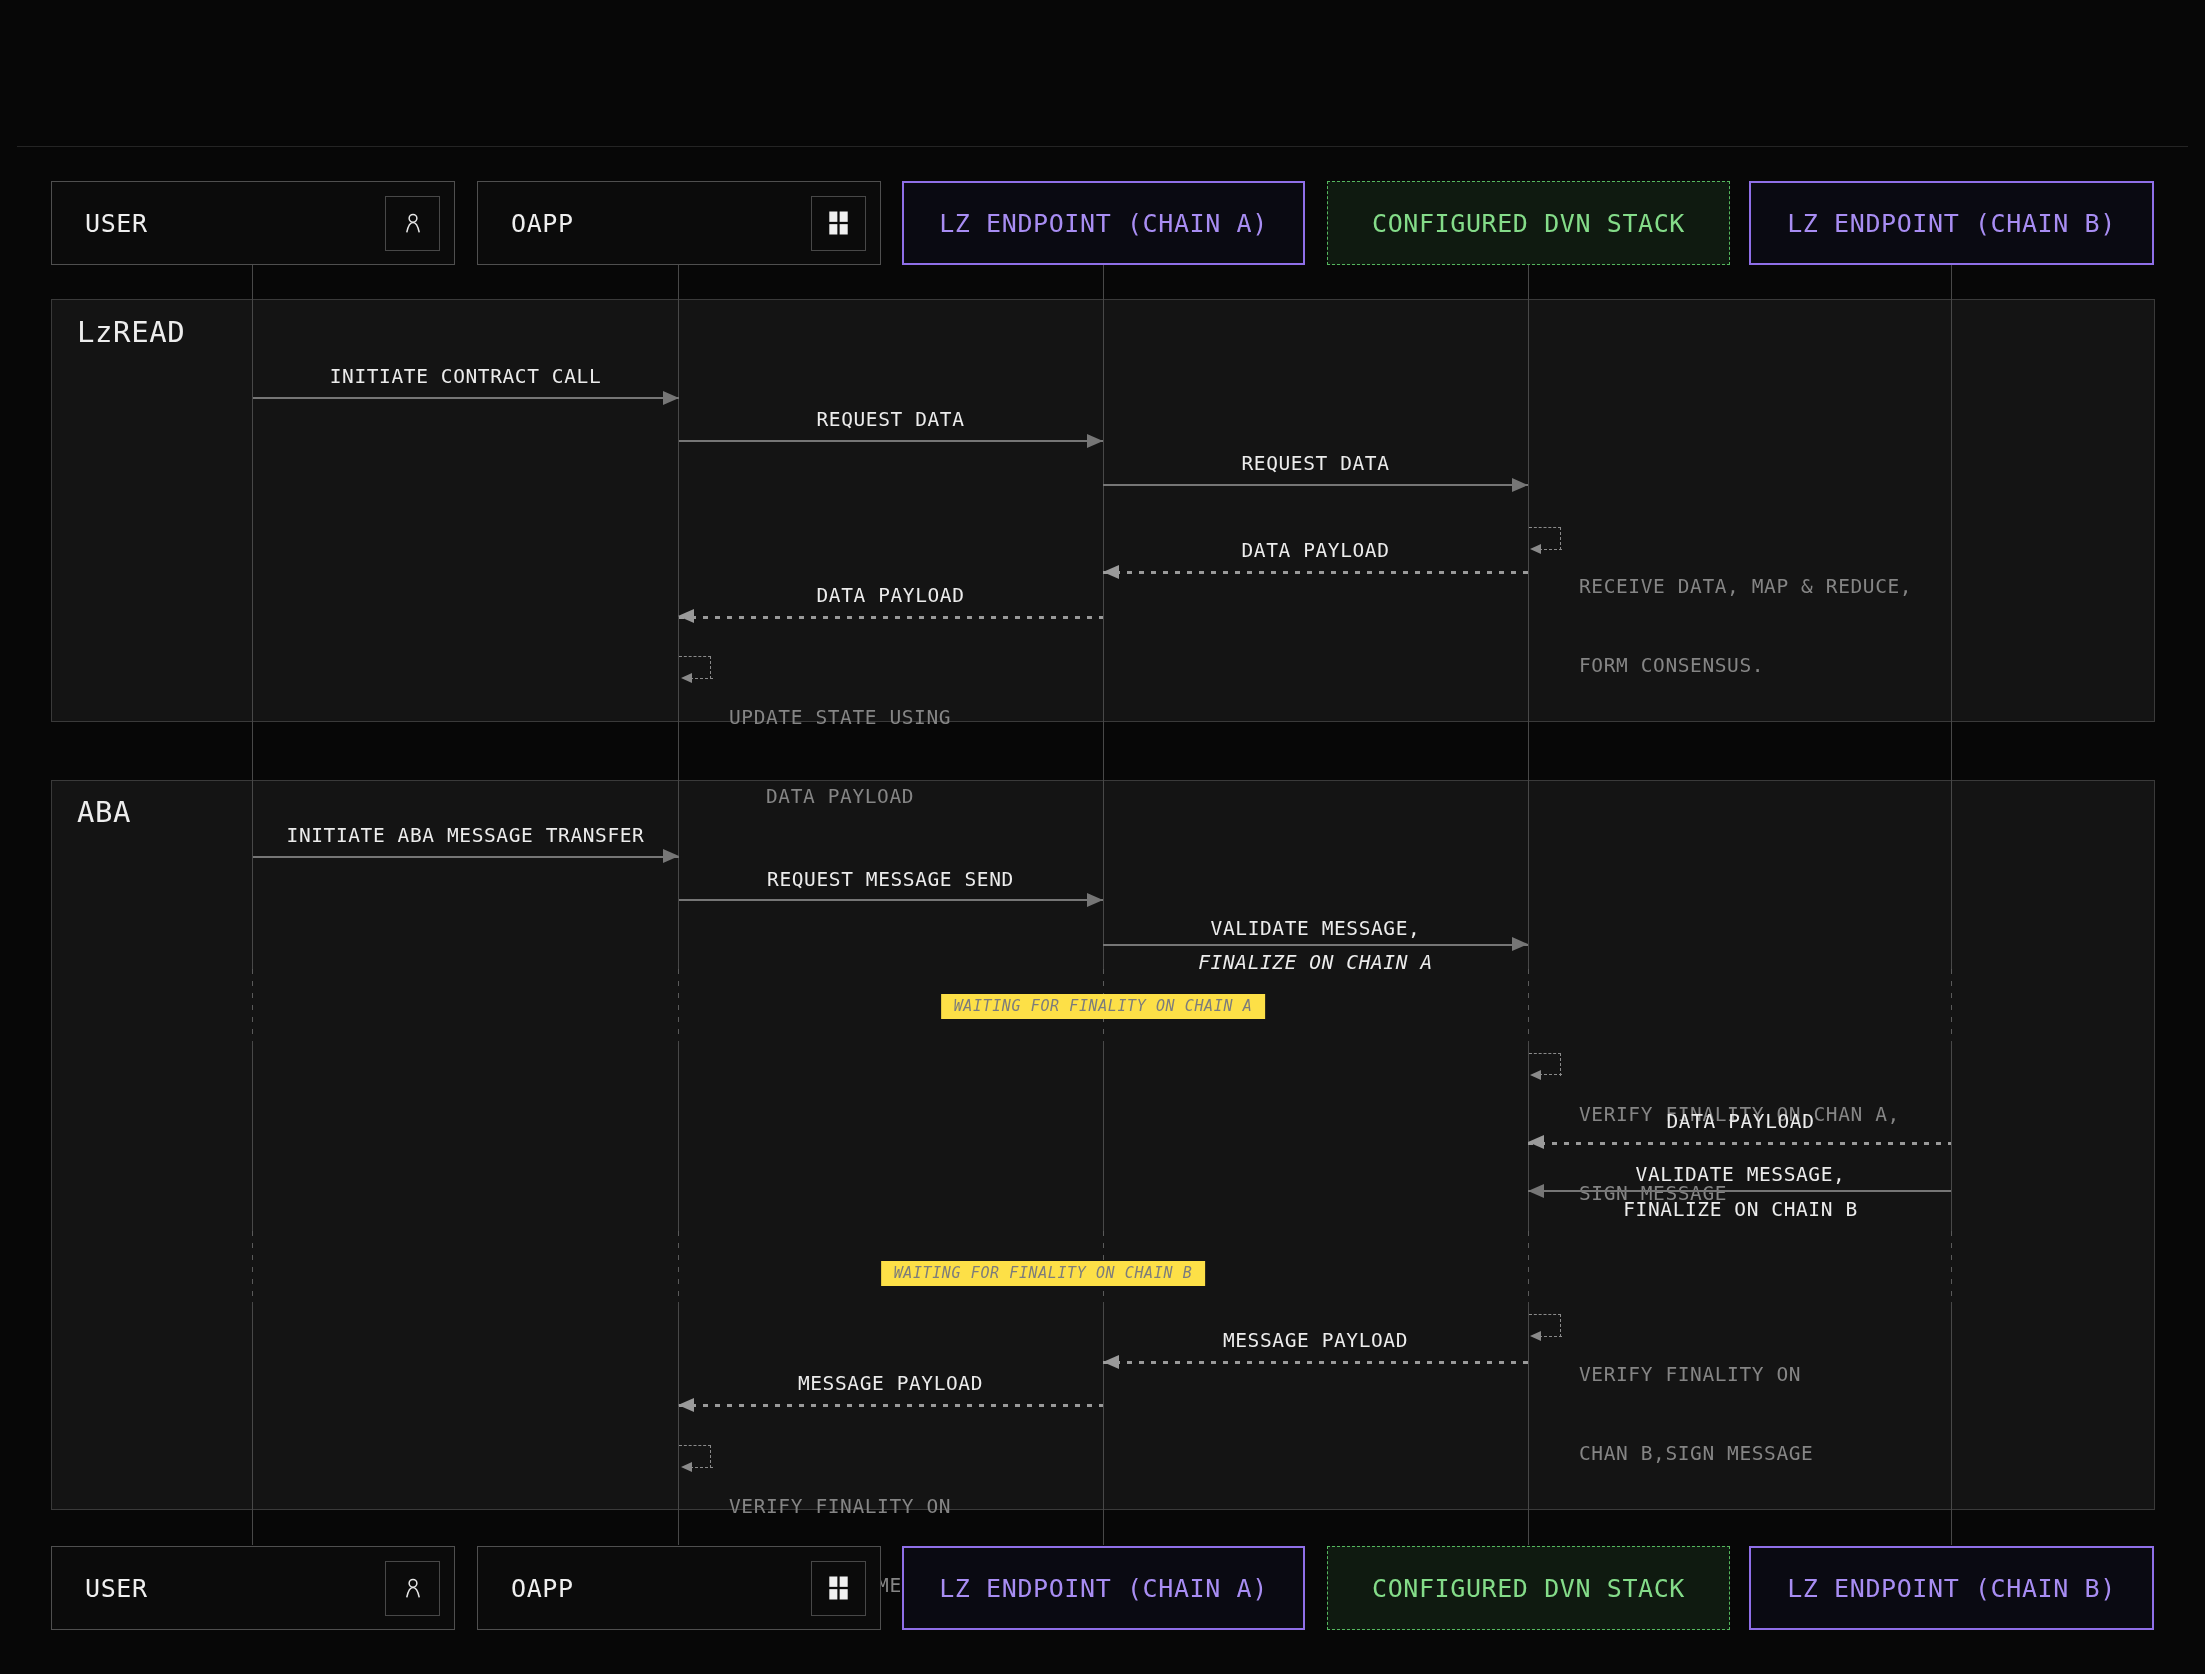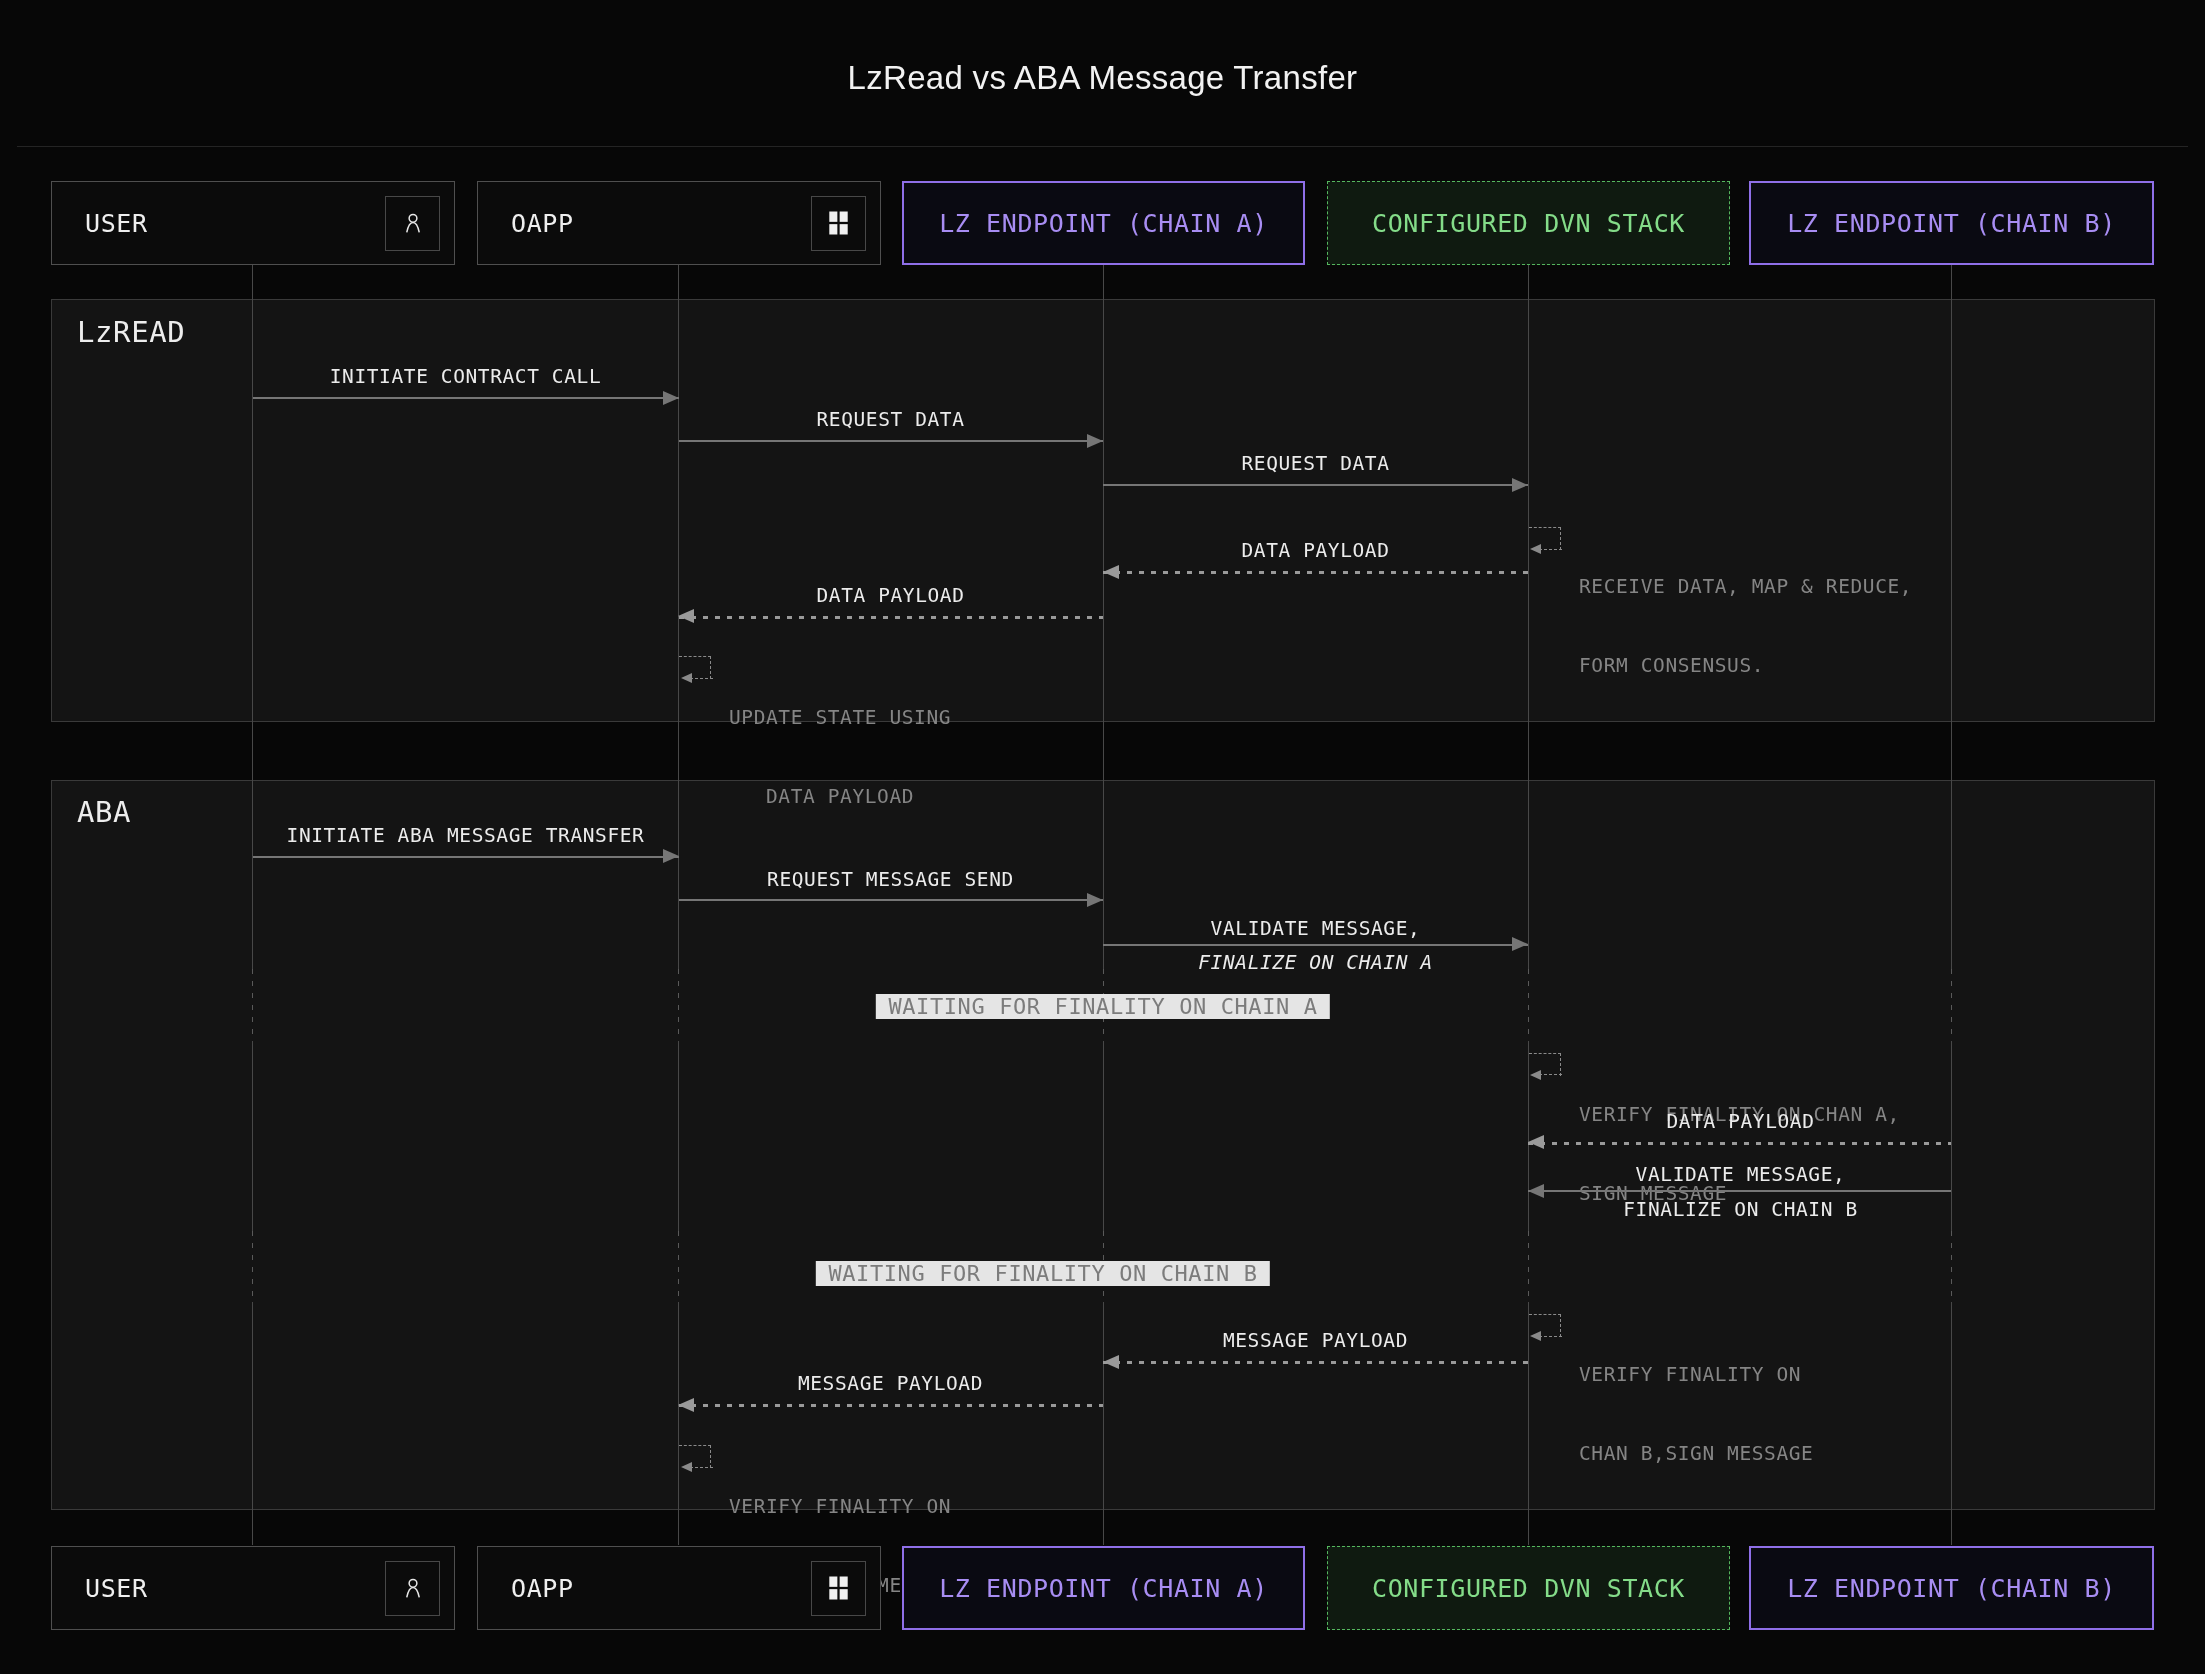--- a/index.html
+++ b/index.html
@@ -30,22 +30,22 @@
   .ard{height:2.9px;background:repeating-linear-gradient(90deg,#9a9a9a 0 5.2px,transparent 5.2px 12px);}
   .hr{width:0;height:0;border-top:7.5px solid transparent;border-bottom:7.5px solid transparent;
       border-left:16px solid #767676;}
   .hl{width:0;height:0;border-top:7.5px solid transparent;border-bottom:7.5px solid transparent;
       border-right:16px solid #767676;}
   .hl.dot{border-right-color:#9a9a9a;}
   .hl.sm{border-top-width:5.2px;border-bottom-width:5.2px;border-right-width:11.5px;border-right-color:#8a8a8a;}
   .note-text{color:#858585;font-size:19.5px;line-height:26.4px;letter-spacing:0.6px;white-space:pre;}
   .loop-top{border-top:1.7px dashed #8a8a8a;border-right:1.7px dashed #8a8a8a;box-sizing:border-box;}
   .loop-bot{border-top:1.7px dashed #8a8a8a;}
-  .waiting{color:#7c7c7c;font-size:22px;line-height:25px;letter-spacing:0.6px;background:#e5e5e5;
-           padding:0 12.6px;transform:translateX(-50%);}
+  .waiting{color:#7c7c7c;font-size:15px;line-height:25px;letter-spacing:0.6px;background:#fde047;
+           padding:0 12.6px;transform:translateX(-50%);font-style:italic;}
 </style>
 </head>
 <body>
 
 <div id="canvas">
 
   <div class="abs section" style="left:51px;top:299px;width:2104px;height:423px;"></div>
   <div class="abs section" style="left:51px;top:780px;width:2104px;height:730px;"></div>
 
   <div id="lifelines">
@@ -264,17 +264,16 @@
       <span>LZ ENDPOINT (CHAIN A)</span>
     </div>
     <div class="abs abox green" style="left:1327px;top:1546px;width:403px;">
       <span>CONFIGURED DVN STACK</span>
     </div>
     <div class="abs abox purple" style="left:1749px;top:1546px;width:405px;">
       <span>LZ ENDPOINT (CHAIN B)</span>
     </div>
   </div>
 
-  <div class="abs title">LzRead vs ABA Message Transfer</div>
   <div class="abs divider"></div>
 
 </div>
 
 
 </body></html>

